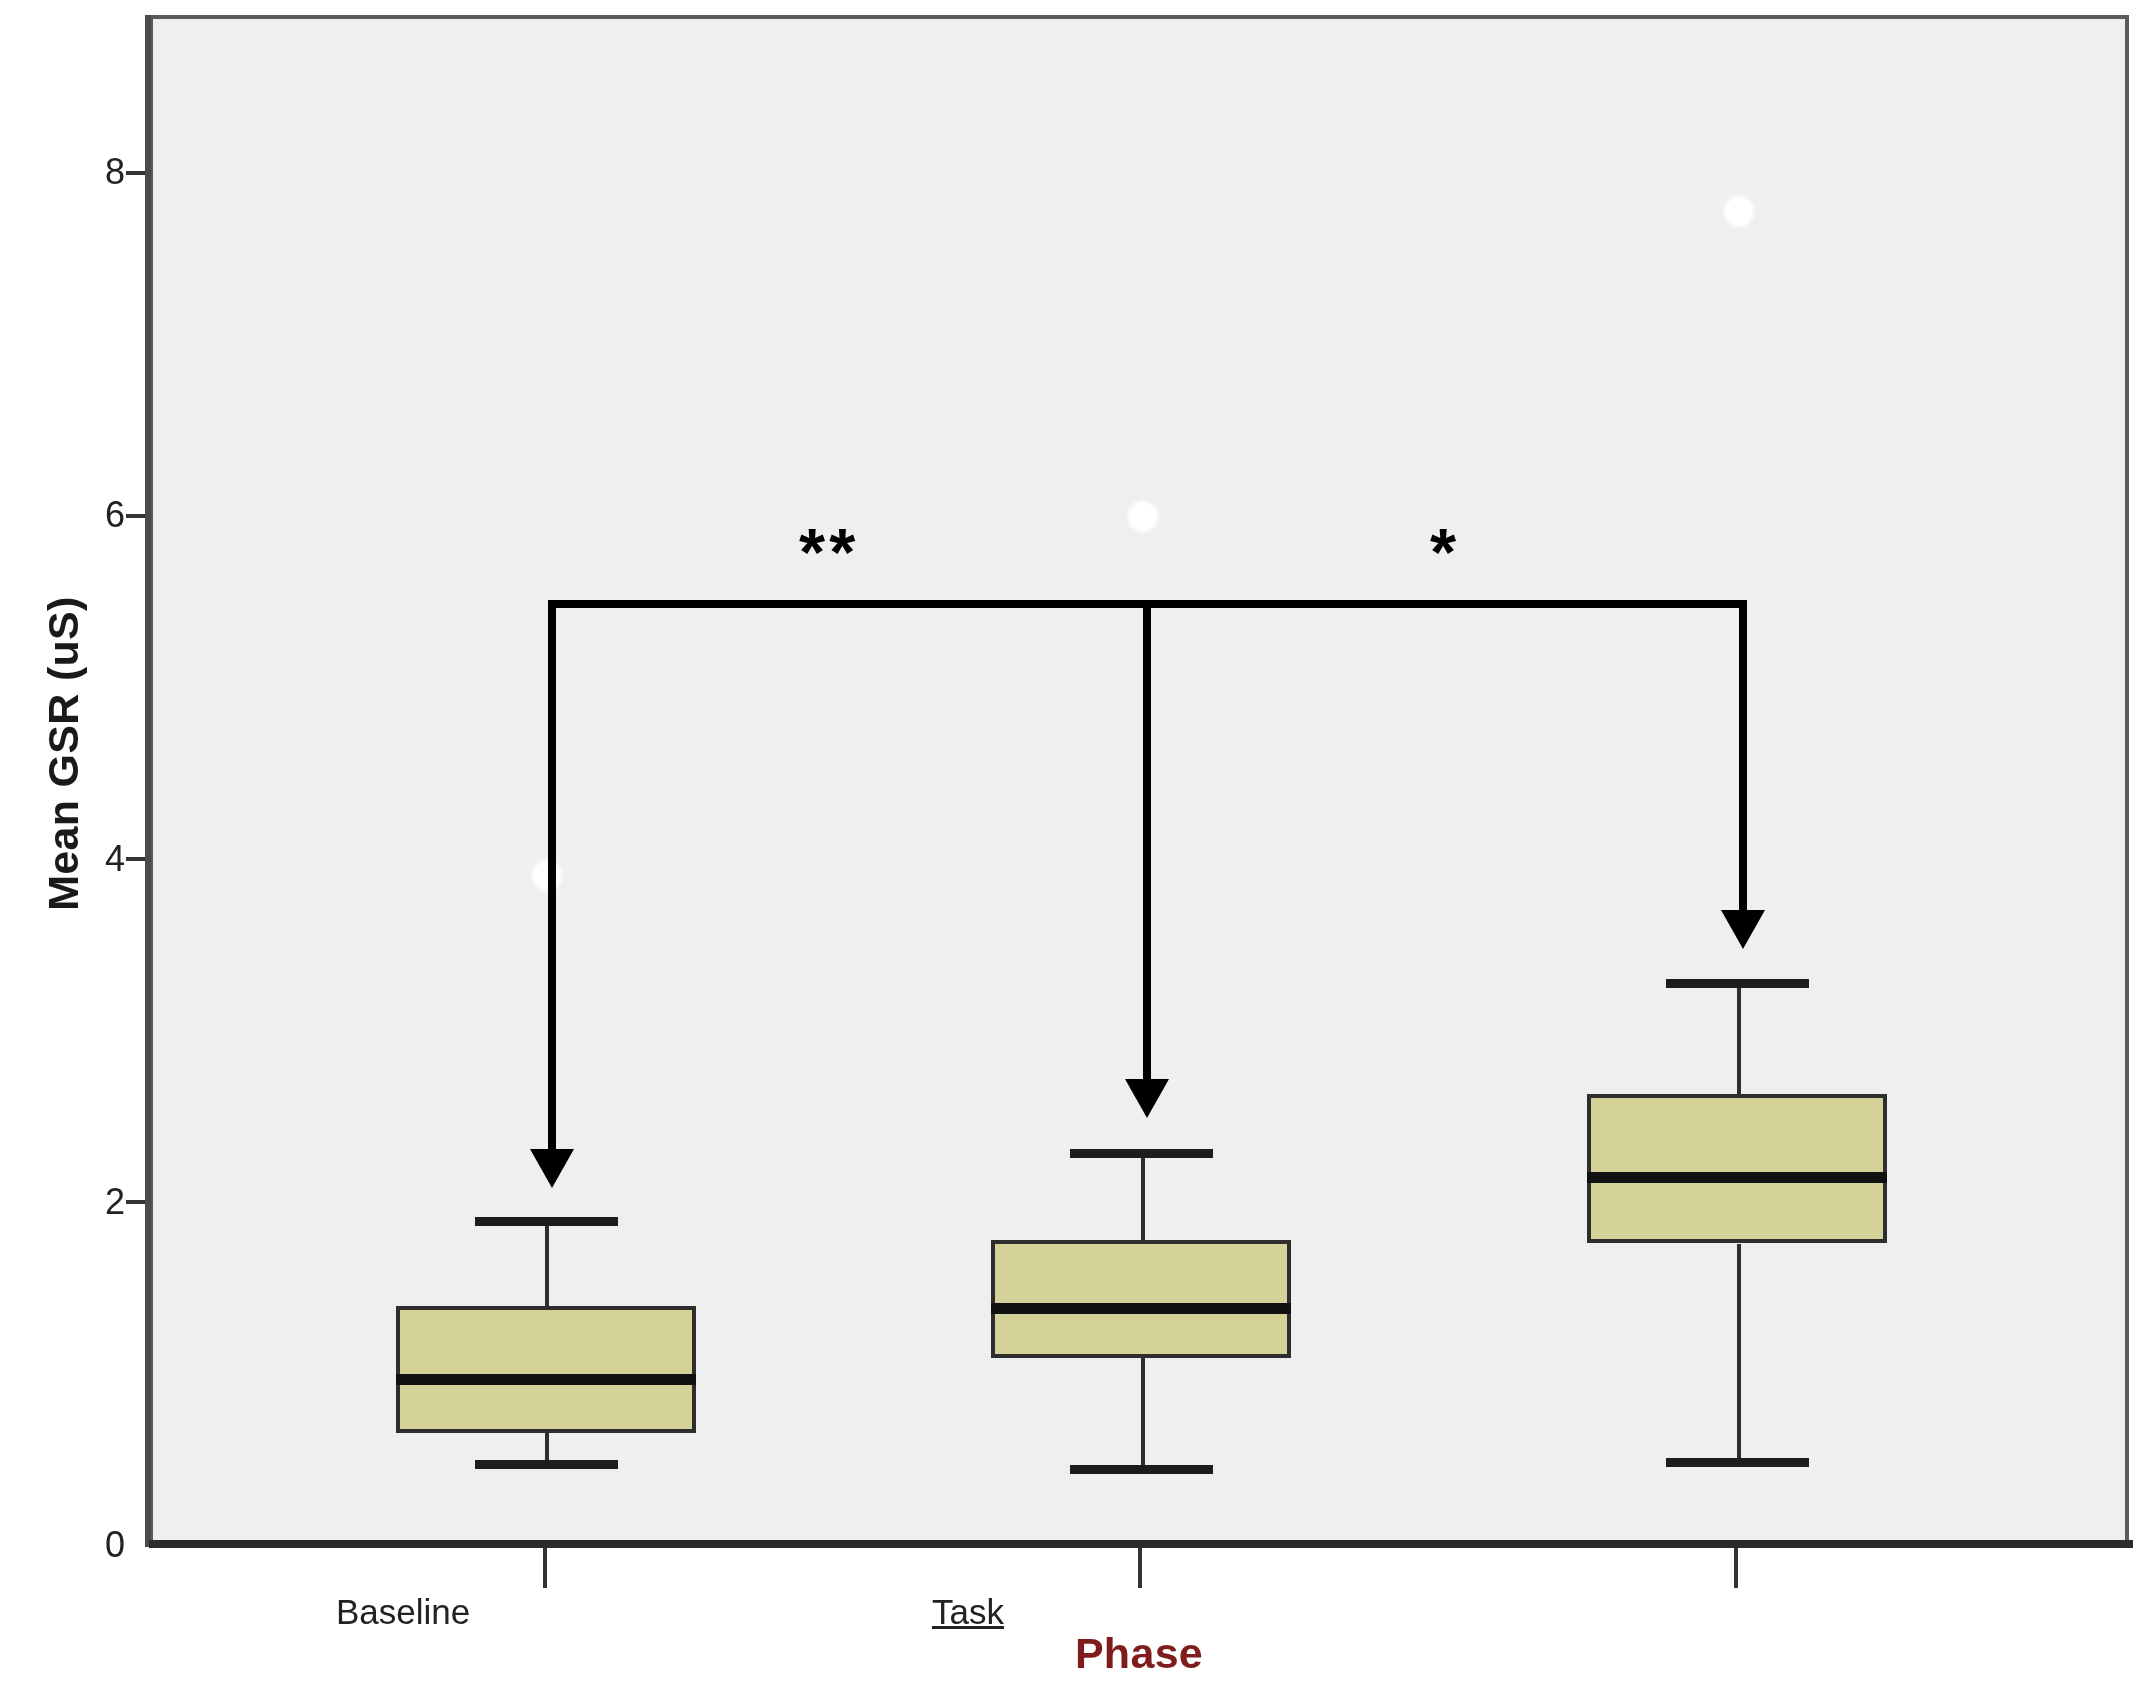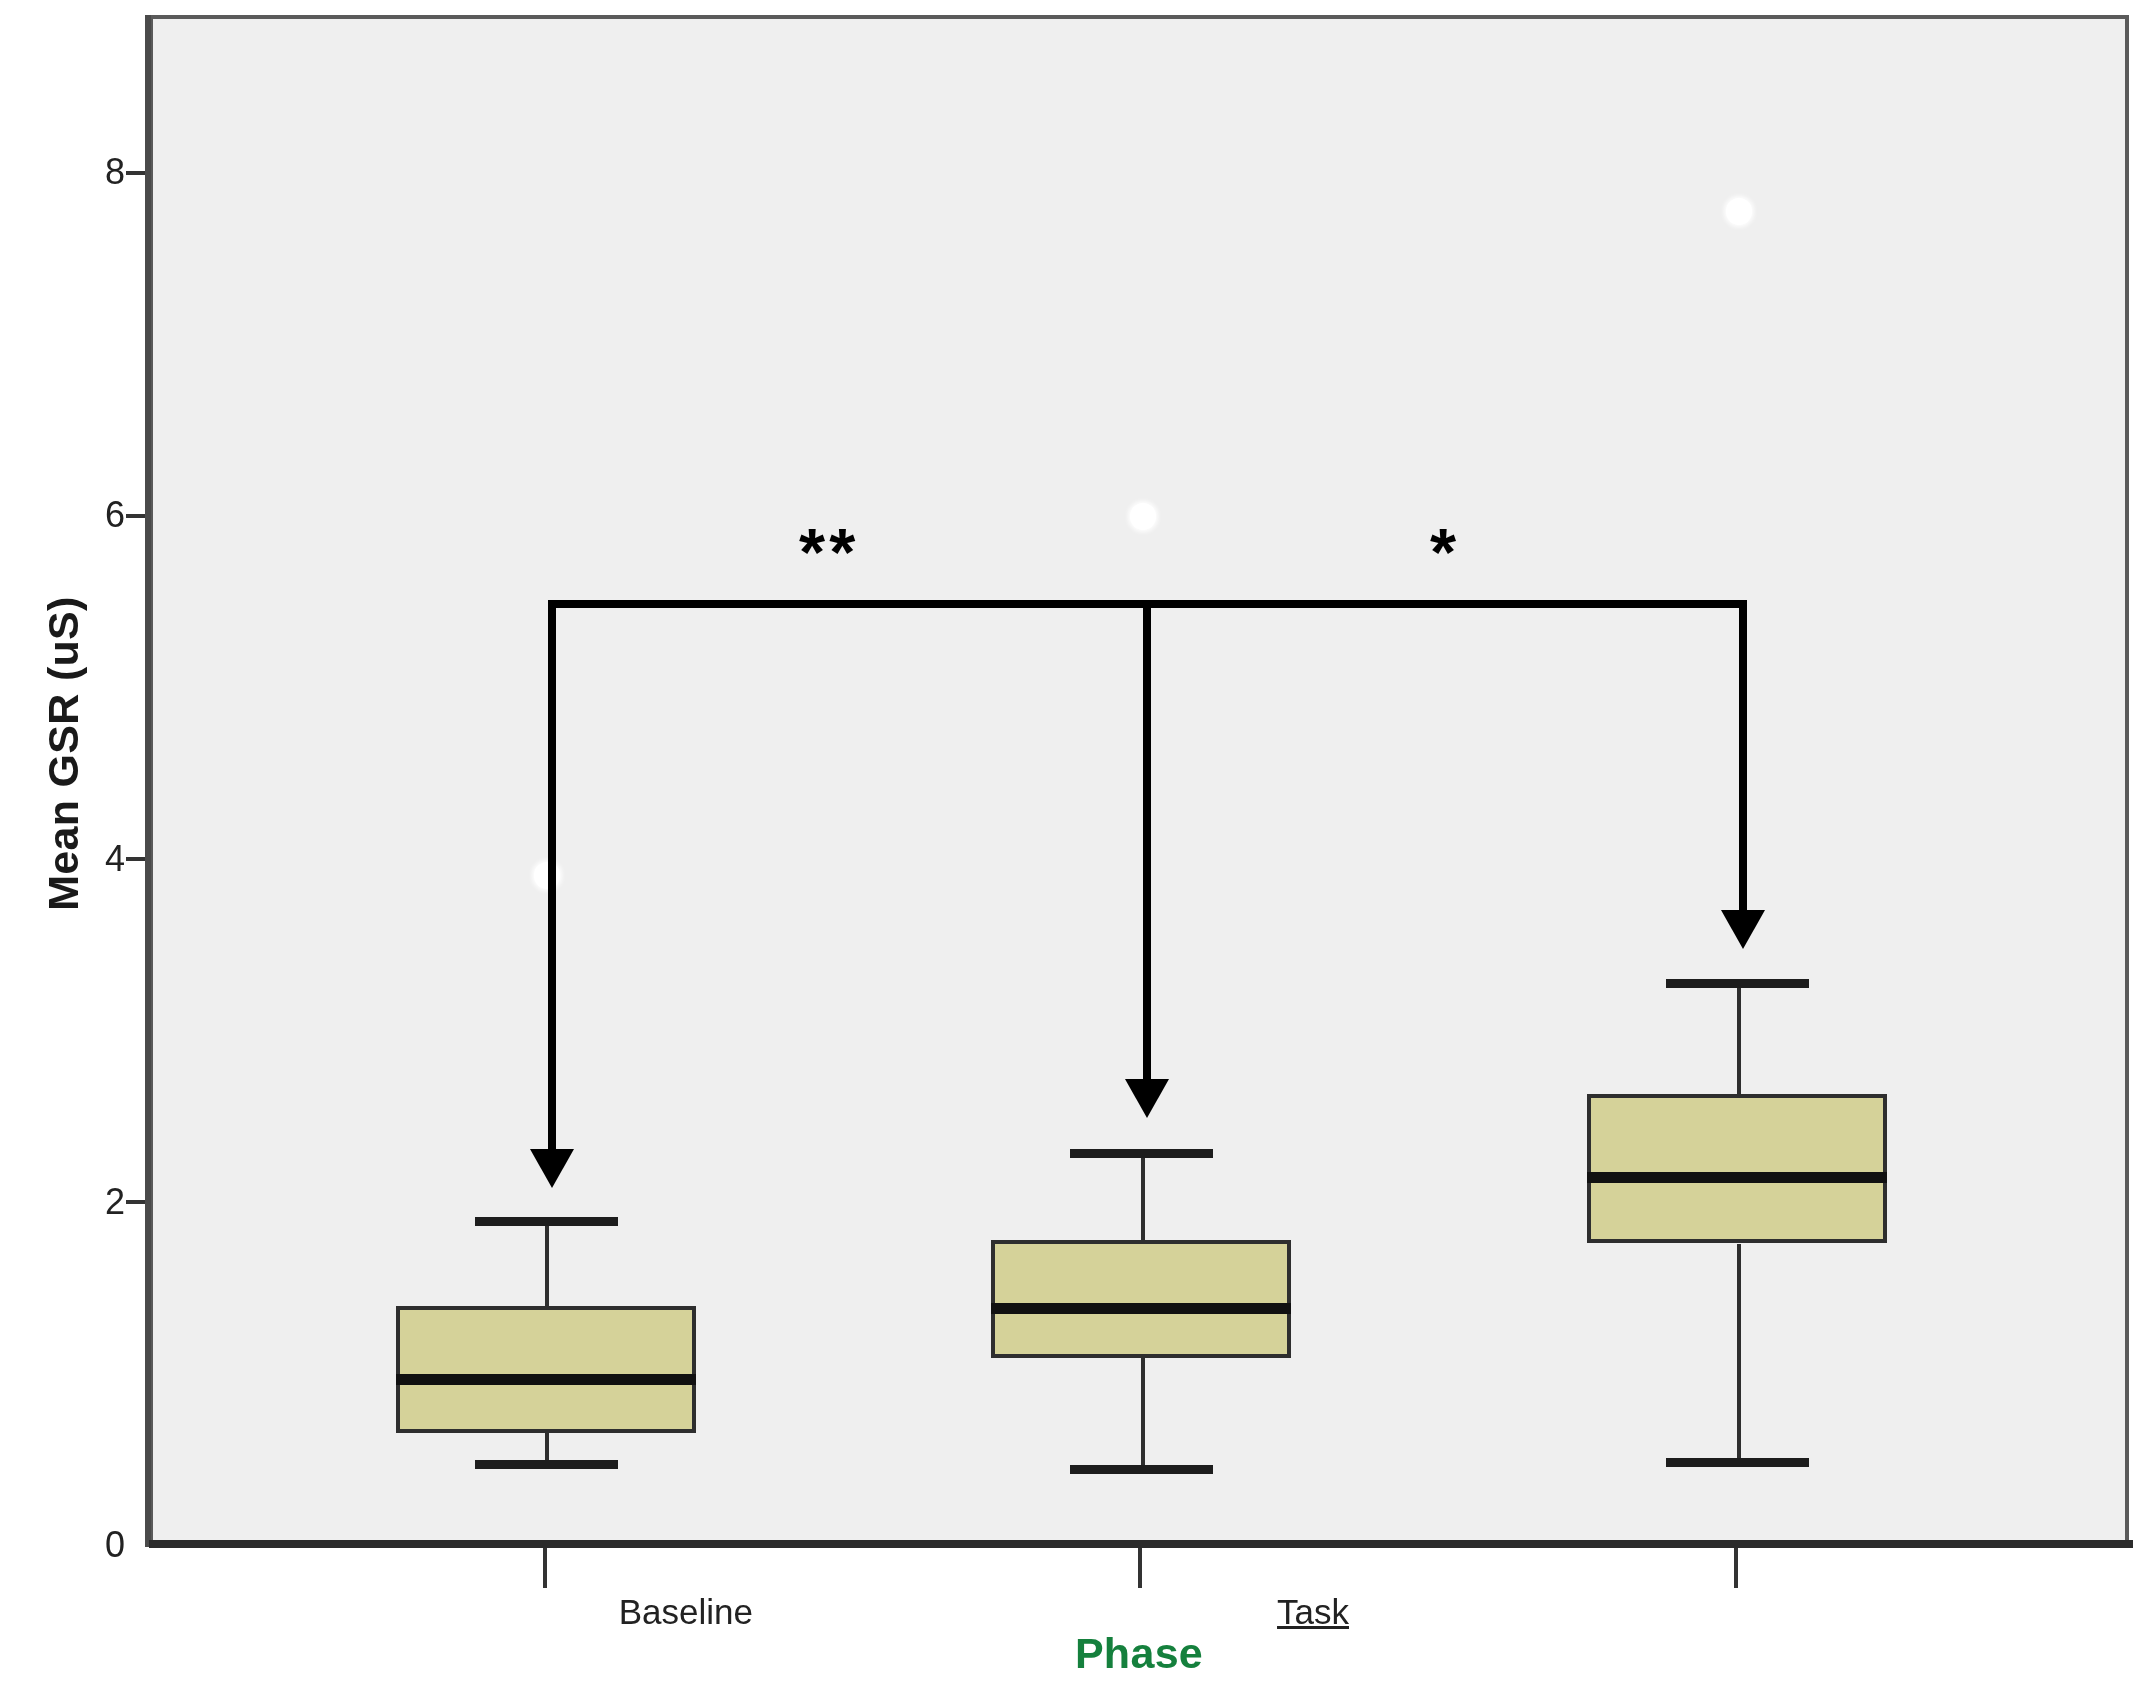--- a/index.html
+++ b/index.html
@@ -42,21 +42,21 @@
 
   
   .xlabel {
     position: absolute;
     left: 149px;
     top: 1629px;
     width: 1980px;
     text-align: center;
     font-size: 43px;
     font-weight: bold;
-    color: #15803d;
+    color: #7f1d1d;
     letter-spacing: 0.3px;
   }
 
   
   .ytick-label {
     position: absolute;
     width: 76px;
     text-align: right;
     font-size: 36px;
     color: #222;
@@ -64,21 +64,21 @@
   }
   .ytick-mark {
     position: absolute;
     height: 3.5px;
     width: 23.6px;
     background: #333;
   }
   .xtick-label {
     position: absolute;
     width: 417px;
-    text-align: right;
+    text-align: left;
     font-size: 35px;
     color: #222;
   }
   .xtick-mark {
     position: absolute;
     width: 3.5px;
     height: 40px;
     background: #333;
   }
 

